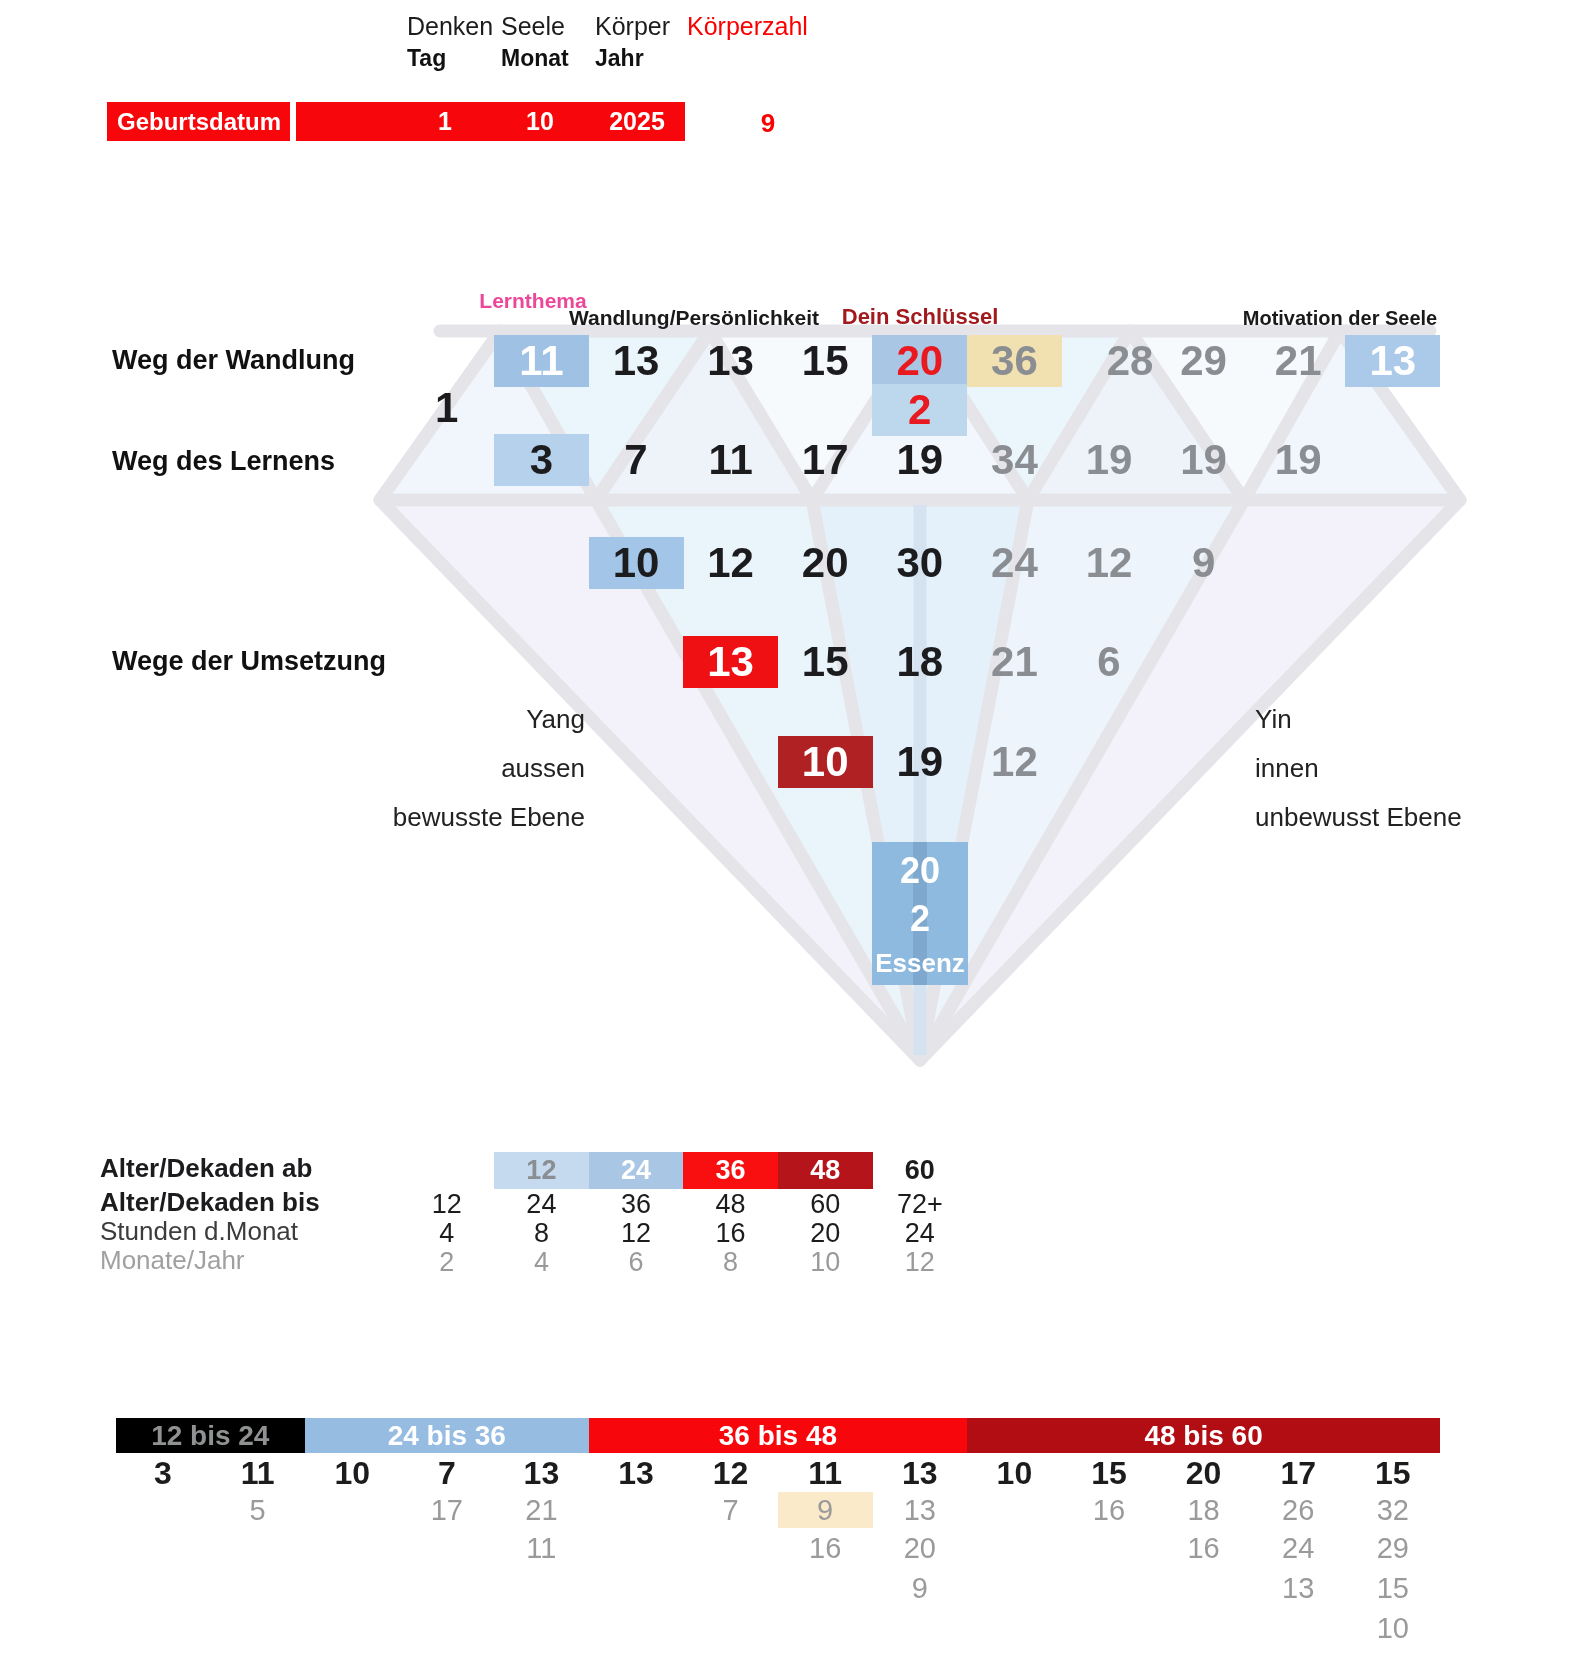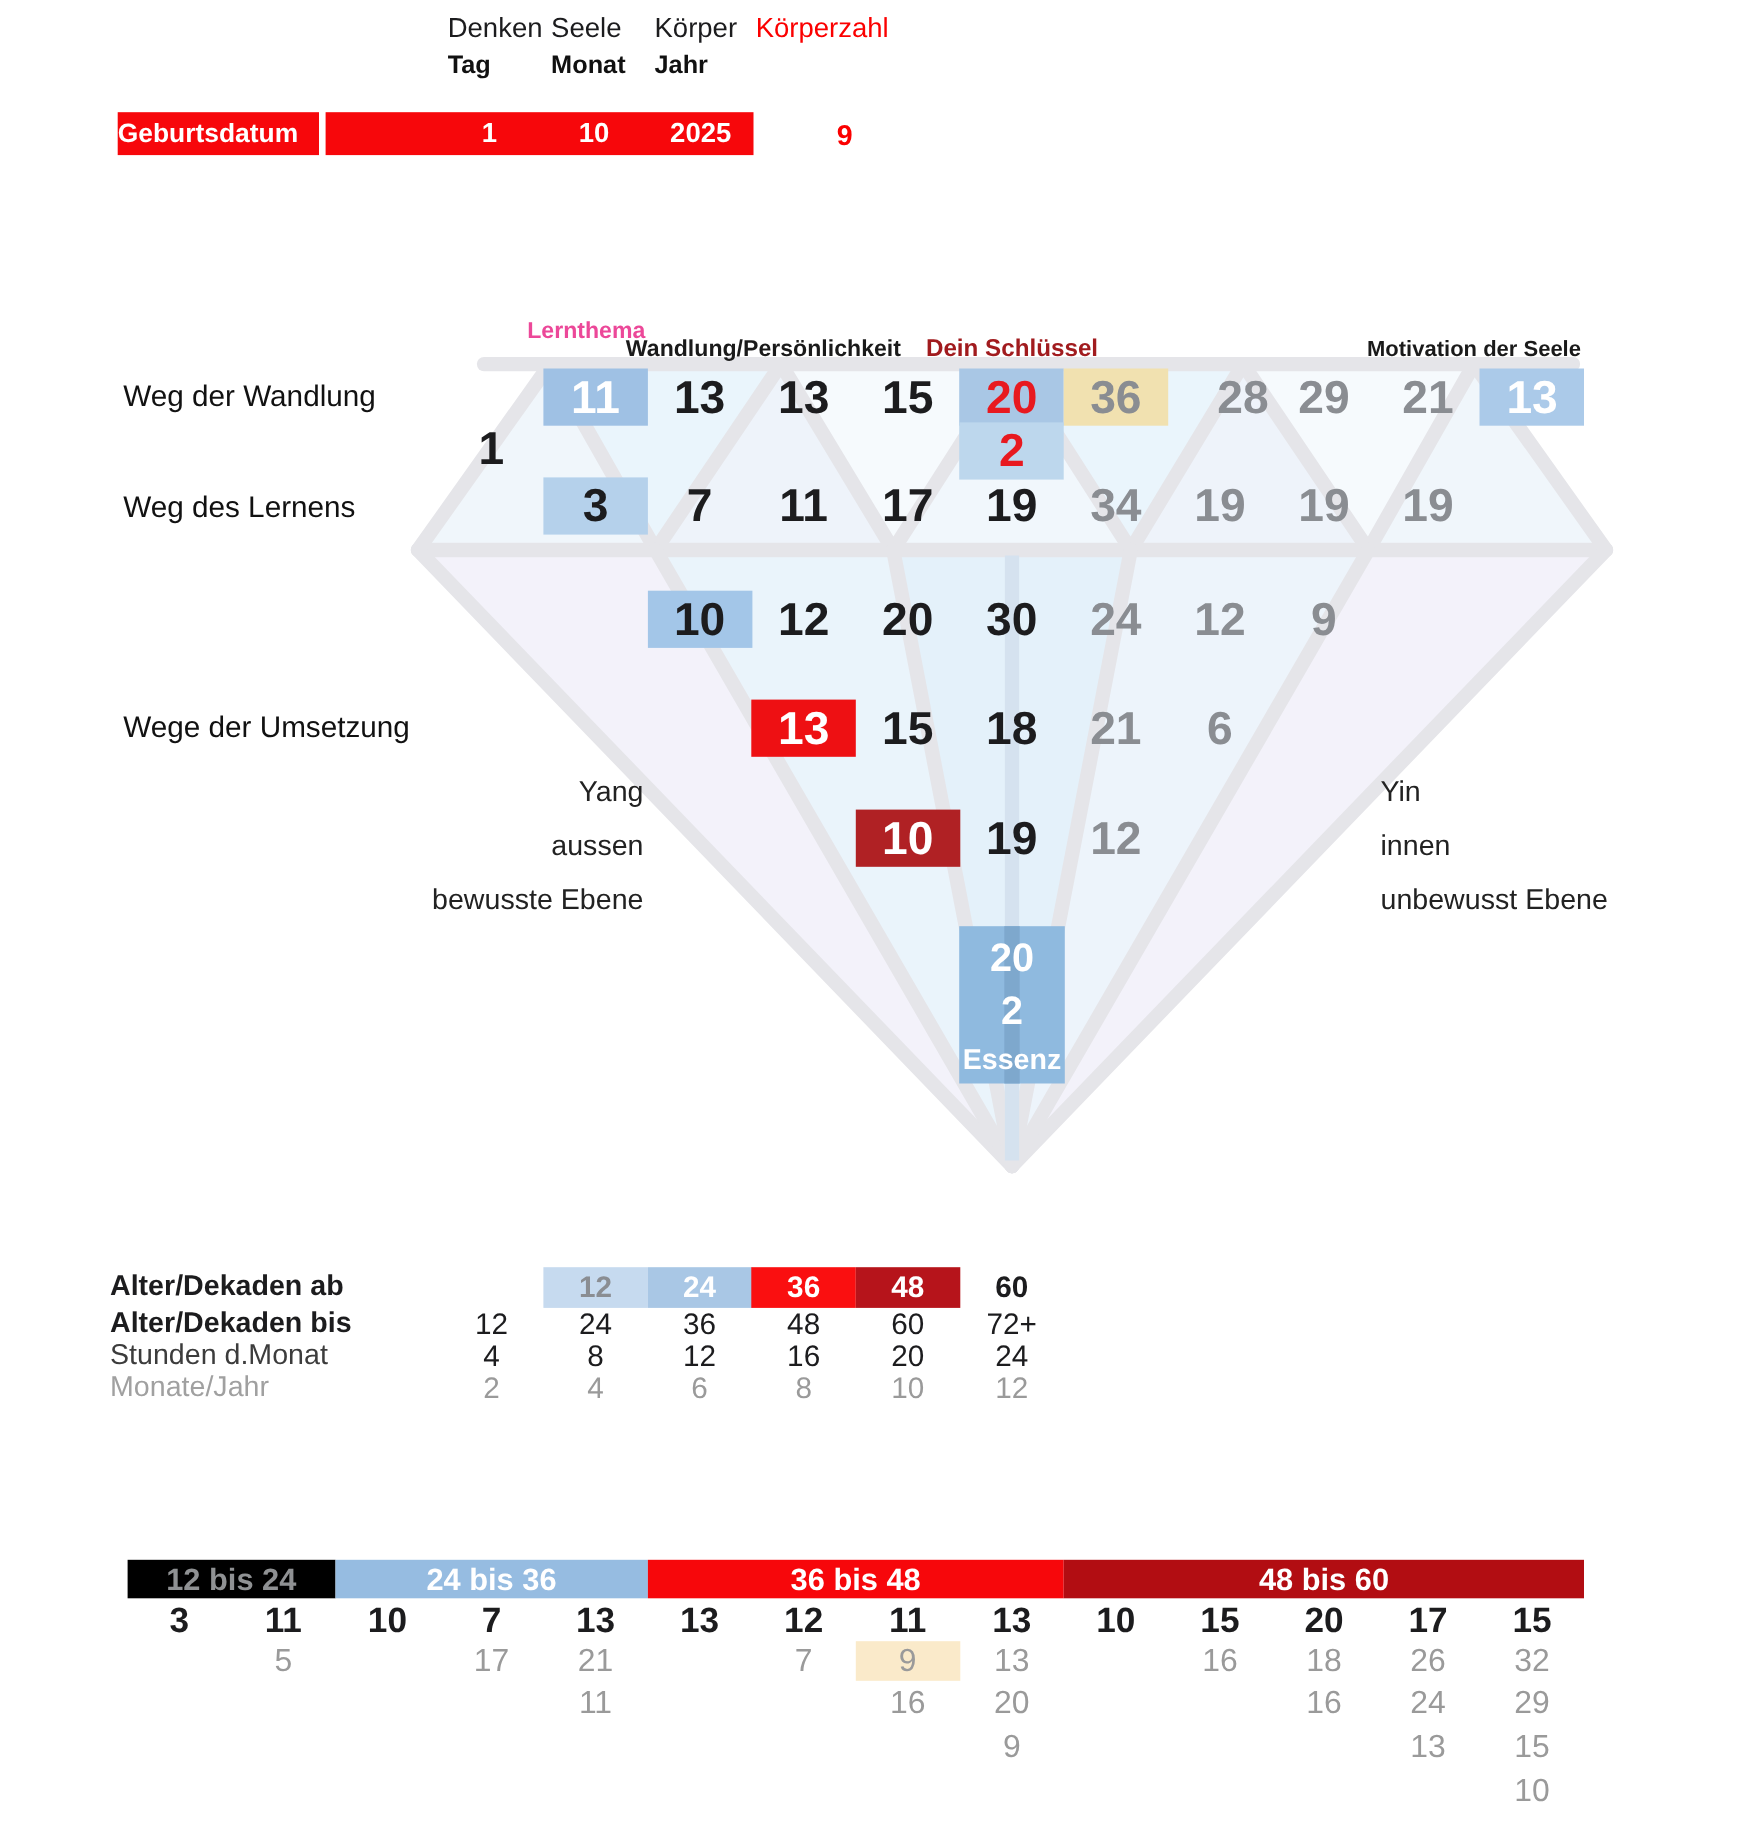--- a/index.html
+++ b/index.html
@@ -3,27 +3,27 @@
 <meta charset="utf-8">
 <style>
   html,body{margin:0;padding:0;background:#fff}
   #stage{position:relative;width:1584px;height:1667px;background:#fff;
          font-family:"Liberation Sans",sans-serif;overflow:hidden}
   #stage svg{position:absolute;left:0;top:0}
   .hlabel{position:absolute;font-size:25px;color:#1c1c1e;white-space:nowrap}
   .hlabel.red{color:#fb0000}
   .hsub{position:absolute;font-size:23px;font-weight:bold;color:#111;white-space:nowrap}
   .gebseg{position:absolute;top:102px;height:39px;background:#f7070b;color:#fff;
-          font-weight:bold;font-size:24px;line-height:39px;
+          font-weight:bold;font-size:24px;line-height:39px;padding-left:10px;
           box-sizing:border-box;white-space:nowrap}
   .gebval{position:absolute;top:102px;height:39px;line-height:39px;transform:translateX(-50%);
           color:#fff;font-weight:bold;font-size:25px}
   .kz{position:absolute;transform:translateX(-50%);color:#fb0000;font-weight:bold;font-size:26px}
   .toplabel{position:absolute;transform:translateX(-50%);font-size:21px;font-weight:bold;white-space:nowrap}
-  .weg{position:absolute;font-size:27px;font-weight:normal;color:#111;white-space:nowrap}
+  .weg{position:absolute;font-size:27px;font-weight:bold;color:#111;white-space:nowrap}
   .side{position:absolute;font-size:26px;color:#222;white-space:nowrap}
   .sideL{left:345px;width:240px;text-align:right}
   .sideR{left:1255px}
   .declbl{position:absolute;left:100px;width:295px;text-align:left;font-size:26px;
           white-space:nowrap;color:#1c1c1e}
   .cell{position:absolute;text-align:center;font-weight:bold;white-space:nowrap}
   .fg-black{color:#1c1c1e}.fg-gray{color:#8a8d92}.fg-red{color:#e8191f}
   .fg-white{color:#fff}.fg-lgray{color:#9a9a9a}
   .bg-blue{background:#9fc1e4}.bg-blue20{background:#a9c7e5}.bg-blue2{background:#bdd7ed}
   .bg-bluer{background:#abcae9}.bg-lblue{background:#b5d1eb}.bg-blue10{background:#a3c6e8}

